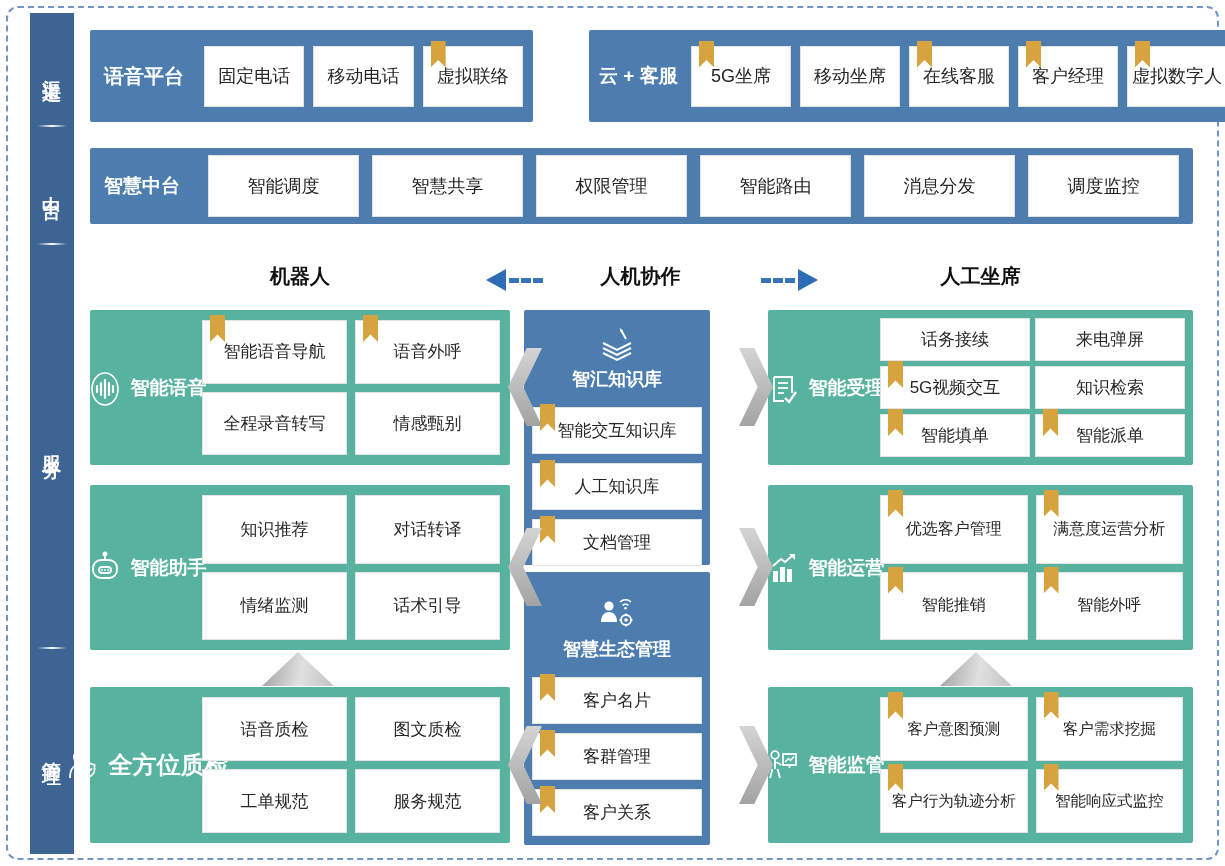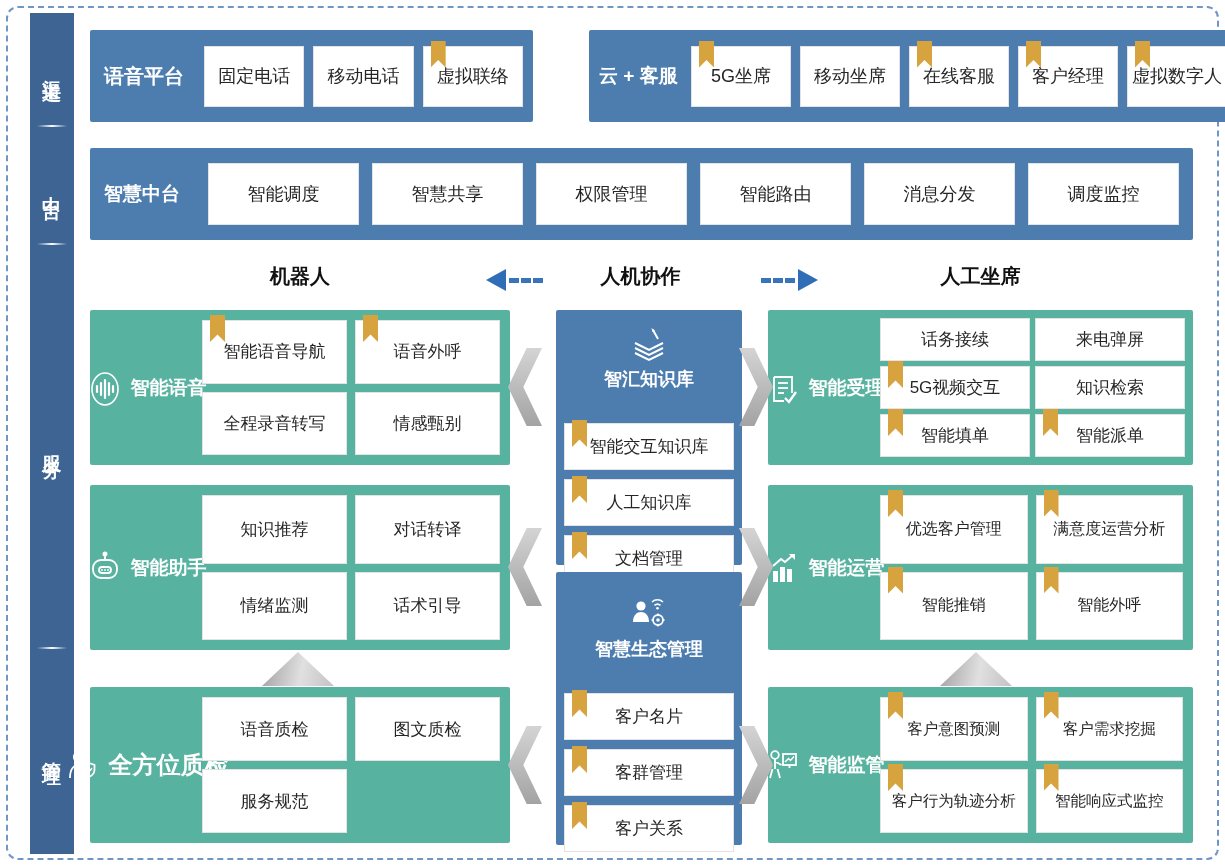--- a/index.html
+++ b/index.html
@@ -32,21 +32,21 @@
     background:linear-gradient(to right, rgba(255,255,255,0), #ffffff 50%, rgba(255,255,255,0));
   }
 
   
   .panel {
     position:absolute; background:#4c7dae; border-radius:2px;
     display:flex; align-items:center;justify-content:flex-end;
   }
   #voice-panel { left:90px; top:30px; width:443px; height:92px; padding:0 10px 0 14px; }
   #cloud-panel { left:545px; top:30px; width:648px; height:92px; padding:0 10px 0 10px;margin-left:44px; }
-  #mid-panel   { left:90px; top:148px; width:1103px; height:92px; padding:0 14px; }
+  #mid-panel   { left:90px; top:148px; width:1103px; height:76px; padding:0 14px; }
   .panel-title { color:#fff; font-weight:bold; font-size:20px; white-space:nowrap; flex:none; }
   #voice-panel .panel-title { width:100px; }
   #cloud-panel .panel-title { width:92px; font-size:19px; }
   #mid-panel .panel-title   { width:104px; font-size:19px; }
   .panel-items { flex:1; display:flex; gap:9px; height:61px; }
   #mid-panel .panel-items { height:62px; gap:13px; }
   .panel-items .item-box { flex:1; }
 
   
   .item-box {
@@ -83,21 +83,21 @@
   #blk-monitor { left:768px; top:687px; width:425px; height:156px; }
   .svc-side { width:112px; flex:none; display:flex; flex-direction:row; align-items:center; justify-content:center; gap:7px; }
   .svc-title { color:#fff; font-weight:bold; font-size:19px; white-space:nowrap; }
   #blk-qc .svc-title { font-size:24px; }
   .svc-items { flex:1; display:grid; grid-template-columns:1fr 1fr; gap:8px; padding:10px 10px 10px 0; }
   #blk-accept .svc-items { gap:5px; padding:8px 8px 8px 0; grid-template-rows:repeat(3,1fr); }
   #blk-operate .item-box { font-size:16px; }
   #blk-monitor .item-box { font-size:15.5px; }
 
   
-  .mid { position:absolute; left:556px; width:186px; background:#4c7dae; border-radius:2px; display:flex; flex-direction:column;gap:16px; }
+  .mid { position:absolute; left:524px; width:186px; background:#4c7dae; border-radius:2px; display:flex; flex-direction:column; }
   #blk-knowledge { top:310px; height:255px; }
   #blk-eco       { top:572px; height:273px; }
   .mid-head { display:flex; flex-direction:column; align-items:center; justify-content:flex-end; gap:5px; padding:12px 0 10px; }
   #blk-eco .mid-head { padding-top:20px; }
   .mid-title { color:#fff; font-weight:bold; font-size:18px; white-space:nowrap; }
   .mid-items { display:flex; flex-direction:column; gap:9px; padding:6px 8px 12px; }
   .mid-items .item-box { height:47px; flex:none; font-size:17px; }
   .mid-items .bookmark { top:-4px; }
 
   
@@ -292,20 +292,23 @@
       </svg>
     </div>
     <span class="svc-title">全方位质检</span>
   </div>
   <div class="svc-items">
       <div class="item-box">
         <span>语音质检</span>
       </div>
       <div class="item-box">
         <span>图文质检</span>
+      </div>
+      <div class="item-box">
+        <span>工单规范</span>
       </div>
       <div class="item-box">
         <span>服务规范</span>
       </div>
     </div>
 </div>
 
 <div class="mid" id="blk-knowledge">
   <div class="mid-head">
     <div class="icon-box">

